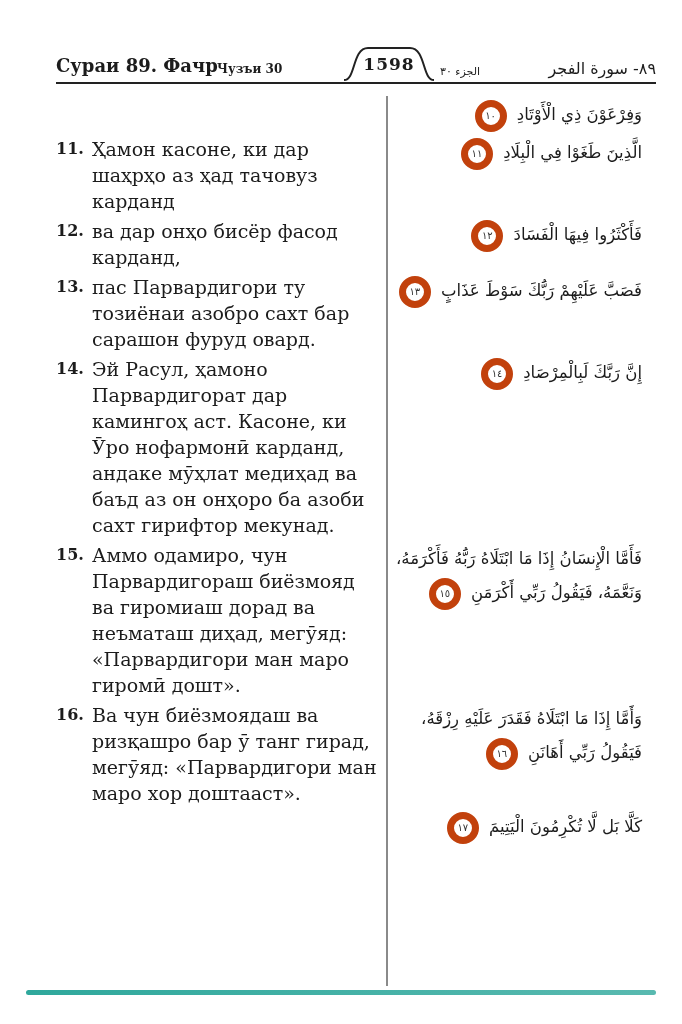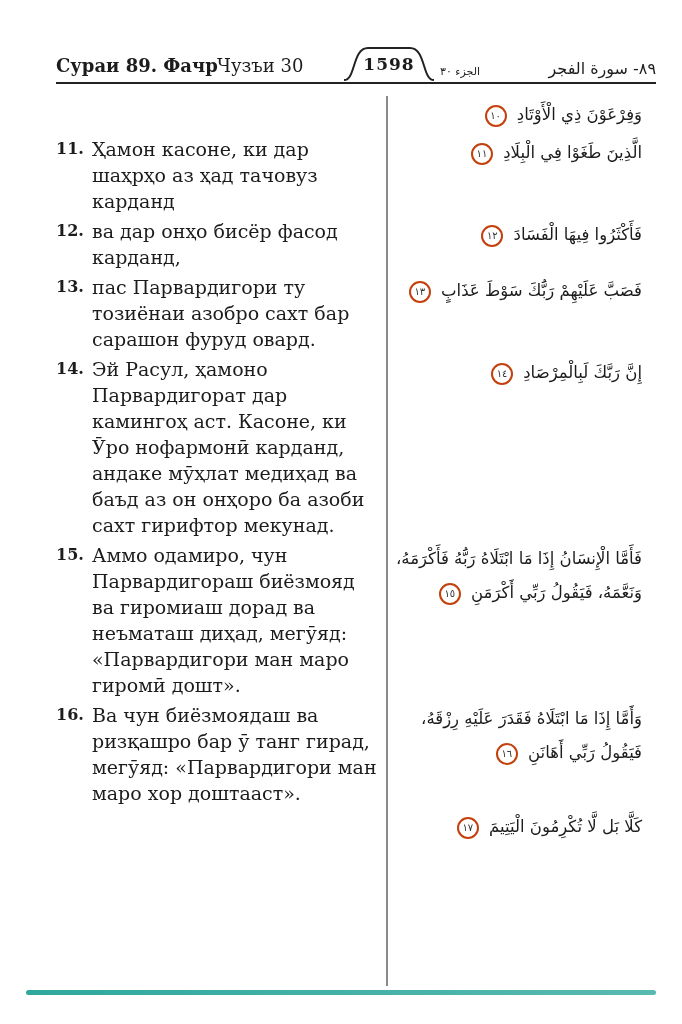--- a/index.html
+++ b/index.html
@@ -12,21 +12,21 @@
     color:#1c1c1c;
   }
   
   .header{
     position:absolute;left:56px;right:26px;top:44px;
     height:38px;
     border-bottom:2px solid #222222;
   }
   .hdr-item{position:absolute;bottom:6px;white-space:nowrap;}
   .hdr-surah-cyr{left:0;font-weight:bold;font-size:18px;}
-  .hdr-juz-cyr{left:161px;font-weight:normal;font-size:18px;}
+  .hdr-juz-cyr{left:161px;font-weight:bold;font-size:12px;}
   .hdr-juz-ar{left:384px;bottom:4px;font-family:"DejaVu Sans",sans-serif;font-size:11px;direction:rtl;}
   .hdr-surah-ar{right:0;bottom:4px;font-family:"DejaVu Sans",sans-serif;font-size:16px;direction:rtl;margin-left:43px;}
   
   .badge{
     position:absolute;left:287px;bottom:1px;
     width:92px;height:36px;
   }
   .badge svg{position:absolute;left:0;top:0;}
   .badge .num{
     position:absolute;left:0;right:0;top:9px;
@@ -54,21 +54,21 @@
   .v-right{
     flex:1;
     direction:rtl;text-align:right;
     padding-right:14px;padding-left:2px;
     font-family:"DejaVu Sans",sans-serif;
     font-size:16.5px;line-height:34px;
   }
   .ayah-mark{
     display:inline-flex;align-items:center;justify-content:center;
     width:18px;height:18px;
-    border:2px solid #c2410c;border-radius:50%;
+    border:7px solid #c2410c;border-radius:50%;
     font-size:10px;line-height:1;
     margin:0 5px;
     vertical-align:middle;
     color:#333;
   }
   
   .footer-rule{
     position:absolute;left:26px;right:26px;bottom:5px;height:5px;
     border-radius:3px;
   }

